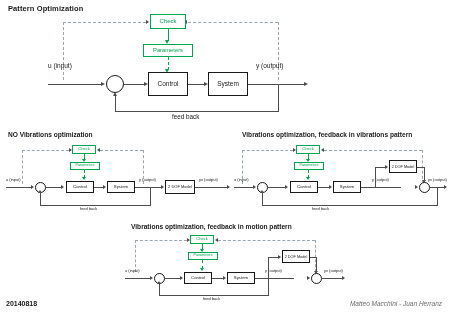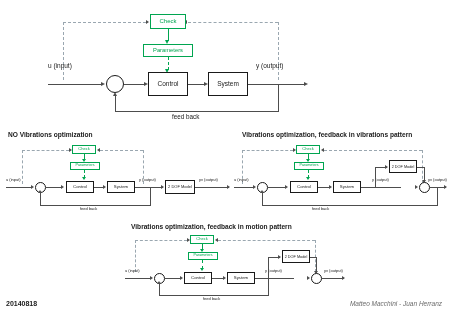--- a/index.html
+++ b/index.html
@@ -81,20 +81,21 @@
   .ar-d.sm{border-top-width:3px;border-left-width:2px;border-right-width:2px;}
   .ar-u.sm{border-bottom-width:3px;border-left-width:2px;border-right-width:2px;}
 
   .lbl{position:absolute;white-space:nowrap;color:#1a1a1a;}
 </style>
 </head>
 <body>
 
 <div class="slide">
 
+  <div class="slide-title">Pattern Optimization</div>
 
   <div class="dg" style="left:0;top:0;width:450px;height:125px;">
 
     <div class="dash-v gray" style="left:278px;top:22px;height:58px;"></div>
     <div class="dash-h gray" style="left:188px;top:22px;width:90px;"></div>
     <div class="ar-l ar sm" style="left:184px;top:19.5px;"></div>
 
     <div class="dash-v gray" style="left:63px;top:22px;height:58px;"></div>
     <div class="dash-h gray" style="left:63px;top:22px;width:83px;"></div>
     <div class="ar-r ar sm" style="left:146px;top:19.5px;"></div>

